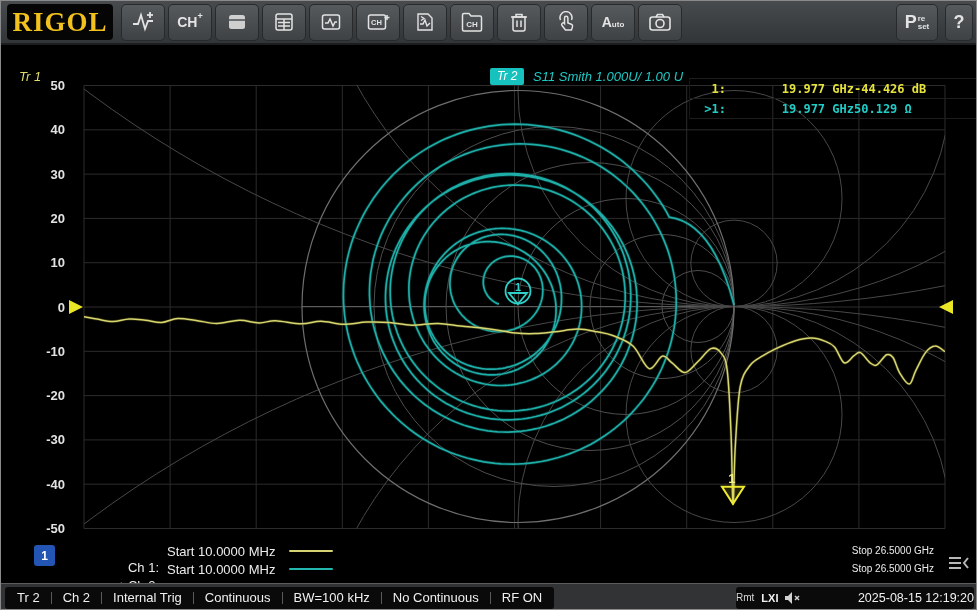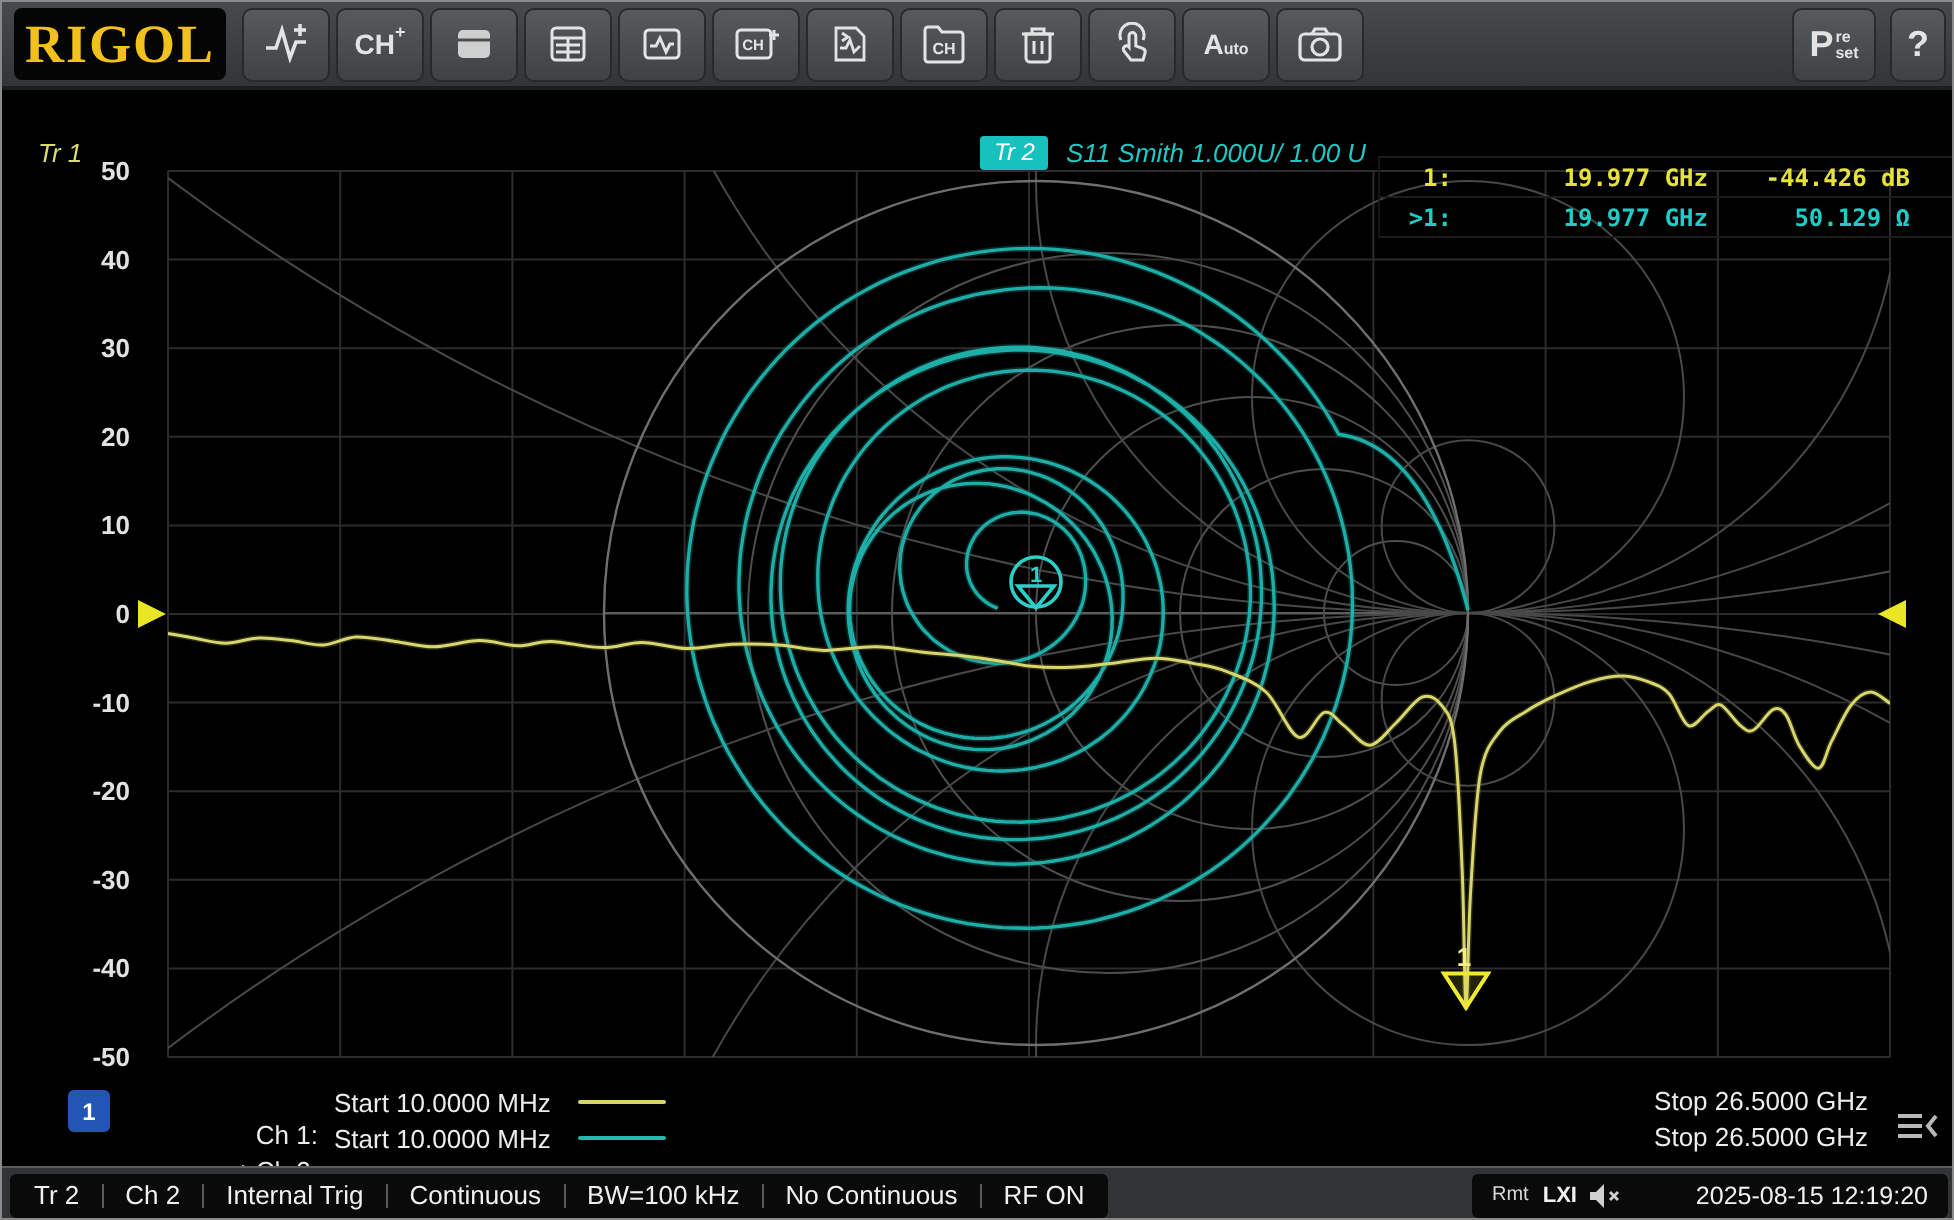--- a/index.html
+++ b/index.html
@@ -36,46 +36,46 @@
   .tr2-badge{position:absolute;left:489px;top:-1px;background:#17c2be;color:#fff;
              font-size:12px;padding:1px 7px 2px;border-radius:2px;}
   .tr2-params{position:absolute;left:532px;color:#1ec9c4;}
   
   .marker-table{position:absolute;top:33px;left:688px;width:287px;
                 font-family:"DejaVu Sans Mono",monospace;font-size:12px;font-weight:bold;
                 border-top:1px solid #1d1d1d;border-left:1px solid #161616;}
   .mk-row{display:flex;height:19px;align-items:center;border-bottom:1px solid #1d1d1d;}
   .mk-label{width:36px;text-align:right;}
   .mk-freq{width:128px;text-align:right;}
-  .mk-value{flex:1;text-align:right;padding-right:22px;}
+  .mk-value{flex:1;text-align:left;padding-right:22px;}
   .mk-yellow{color:#e6e23c;}
   .mk-cyan{color:#21ccc6;}
   
   .legend{position:absolute;top:497px;left:106px;font-size:13px;color:#ececec;}
   .lg-row{display:flex;align-items:center;height:18px;}
   .lg-label{width:52px;text-align:right;white-space:pre;margin-top:32px;}
   .lg-start{margin-left:8px;}
   .lg-swatch{display:inline-block;width:44px;height:2px;margin-left:14px;border-radius:1px;}
-  .stops{position:absolute;top:497px;right:44px;text-align:left;font-size:13px;color:#ececec;}
+  .stops{position:absolute;top:497px;right:44px;text-align:left;font-size:10px;color:#ececec;}
   .stops div{height:18px;line-height:18px;}
   .chan-badge{position:absolute;top:500px;left:33px;width:21px;height:21px;background:#2356b4;
               color:#fff;font-size:12px;font-weight:bold;border-radius:3px;
               display:flex;align-items:center;justify-content:center;}
   .collapse{position:absolute;top:507px;left:944px;width:26px;height:22px;
             display:flex;align-items:center;justify-content:center;cursor:pointer;}
   
   .statusbar{position:absolute;top:582px;left:0;width:977px;height:28px;
              background:#313335;border-top:1px solid #5a5c5e;display:flex;align-items:center;
              box-sizing:border-box;}
   .sb-left{height:22px;margin-left:4px;background:#0a0a0a;border-radius:3px;
            display:flex;align-items:center;padding:0 12px;color:#f0f0f0;font-size:13px;}
   .sb-div{width:1px;height:12px;background:#5a5a5a;margin:0 11px;}
   .sb-item{white-space:nowrap;cursor:pointer;}
   .sb-right{height:22px;margin-left:auto;margin-right:4px;background:#0a0a0a;border-radius:3px;
-            display:flex;align-items:center;padding:0 10px;color:#f0f0f0;font-size:13px;width:238px;box-sizing:border-box;}
+            display:flex;align-items:center;padding:0 0;color:#f0f0f0;font-size:13px;width:238px;box-sizing:border-box;}
   .rmt{font-size:10px;color:#d8d8d8;margin-right:7px;}
   .lxi{font-weight:bold;font-size:11px;margin-right:6px;}
   .mute{display:flex;align-items:center;}
   .dt{margin-left:auto;font-size:12.5px;}
 </style>
 </head>
 <body>
 
 <div class="screen">
 

